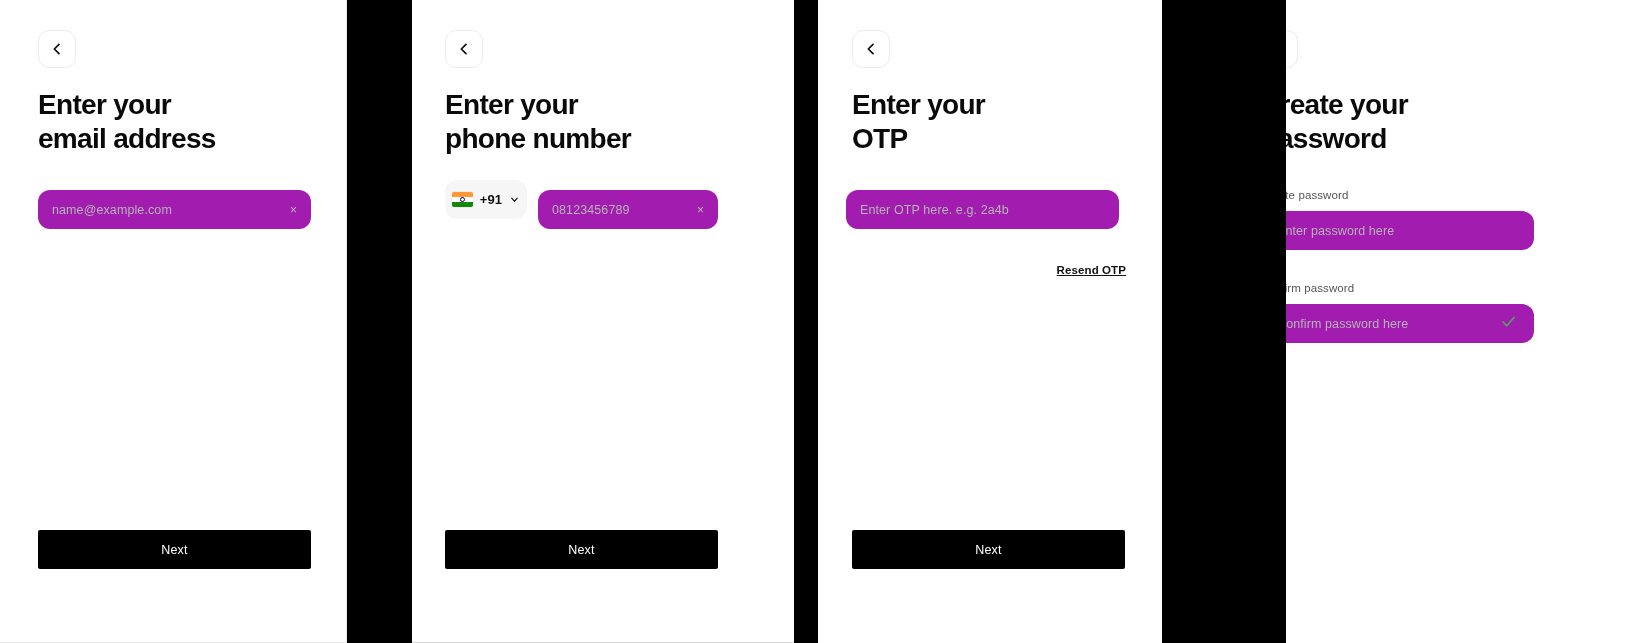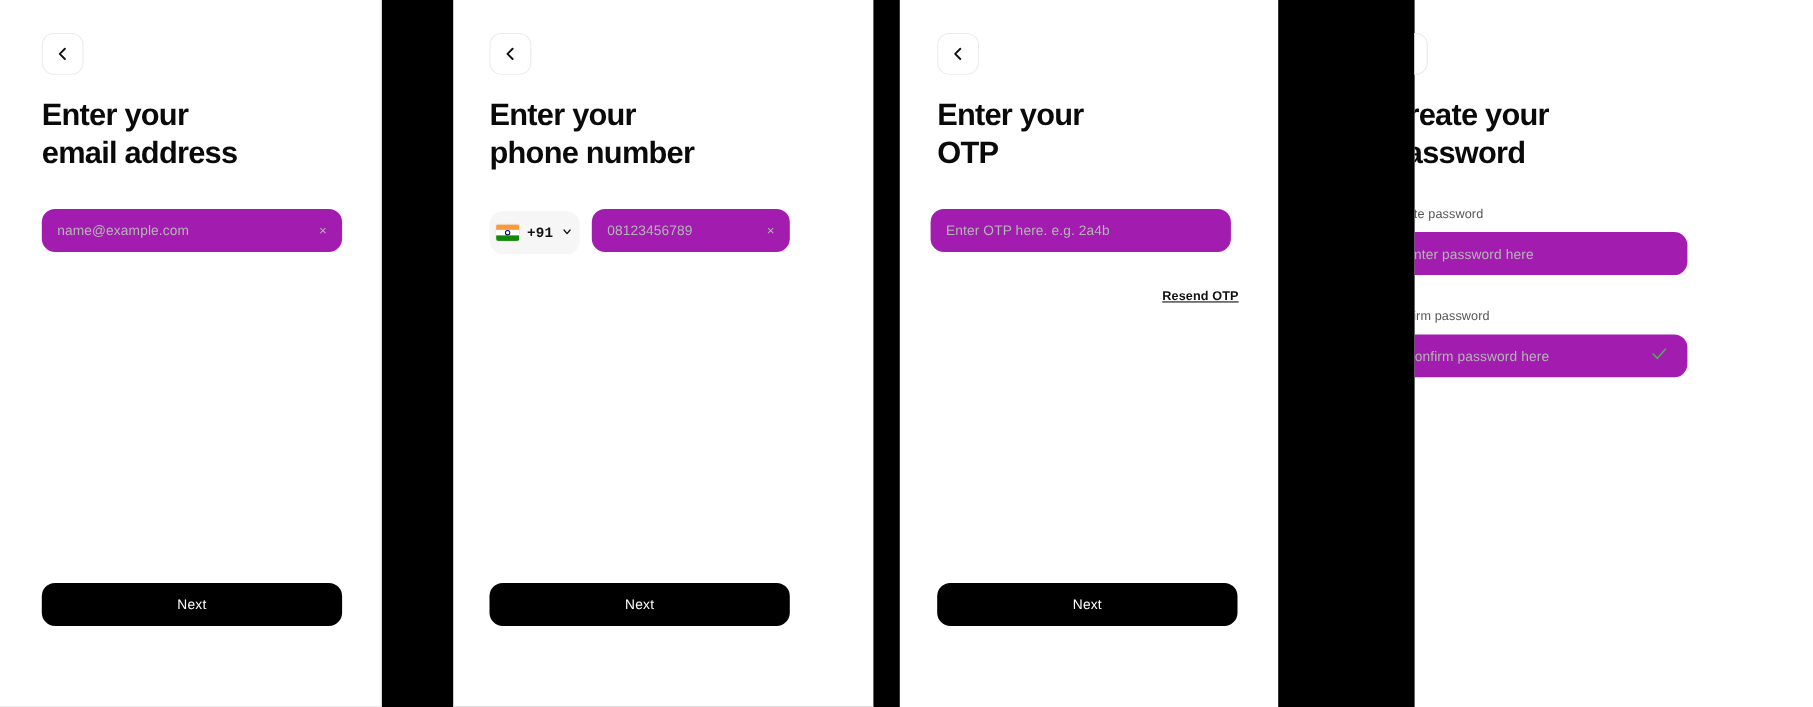--- a/index.html
+++ b/index.html
@@ -162,21 +162,21 @@
 
   .check-ok { display: block; }
 
   
   .cta {
     position: absolute;
     height: 39px;
     background: #000000;
     color: #ffffff;
     border: none;
-    border-radius: 12px;
+    border-radius: 2px;
     font-family: "Liberation Sans", sans-serif;
     font-size: 12.5px;
     font-weight: 400;
     letter-spacing: 0.2px;
     cursor: pointer;
     display: flex;
     align-items: center;
     justify-content: center;
     padding: 0;
   }
@@ -217,21 +217,21 @@
         <span>
           <svg width="16" height="16" viewBox="0 0 24 24" fill="none" stroke="#111111" stroke-width="2.6" stroke-linecap="round" stroke-linejoin="round">
               <polyline points="15 5 8 12 15 19"></polyline>
             </svg>
         </span>
       </div>
 
       <h1 class="heading" style="left:33px; top:88px; width:330px;">Enter your
 phone number</h1>
 
-      <div class="ccode" style="left:33px; top:192px; width:82px; height:39px;font-family:Liberation Mono, monospace;">
+      <div class="ccode" style="left:33px; top:180px; width:82px; height:39px;">
         <span class="flag">
           <span class="band b1"></span>
           <span class="band b2"></span>
           <span class="band b3"></span>
           <span class="chakra"></span>
         </span>
         <span class="code">+91</span>
         <span class="chev-down">
           <svg width="11" height="11" viewBox="0 0 24 24" fill="none" stroke="#111111" stroke-width="2.6" stroke-linecap="round" stroke-linejoin="round">
               <polyline points="6 9 12 16 18 9"></polyline>

